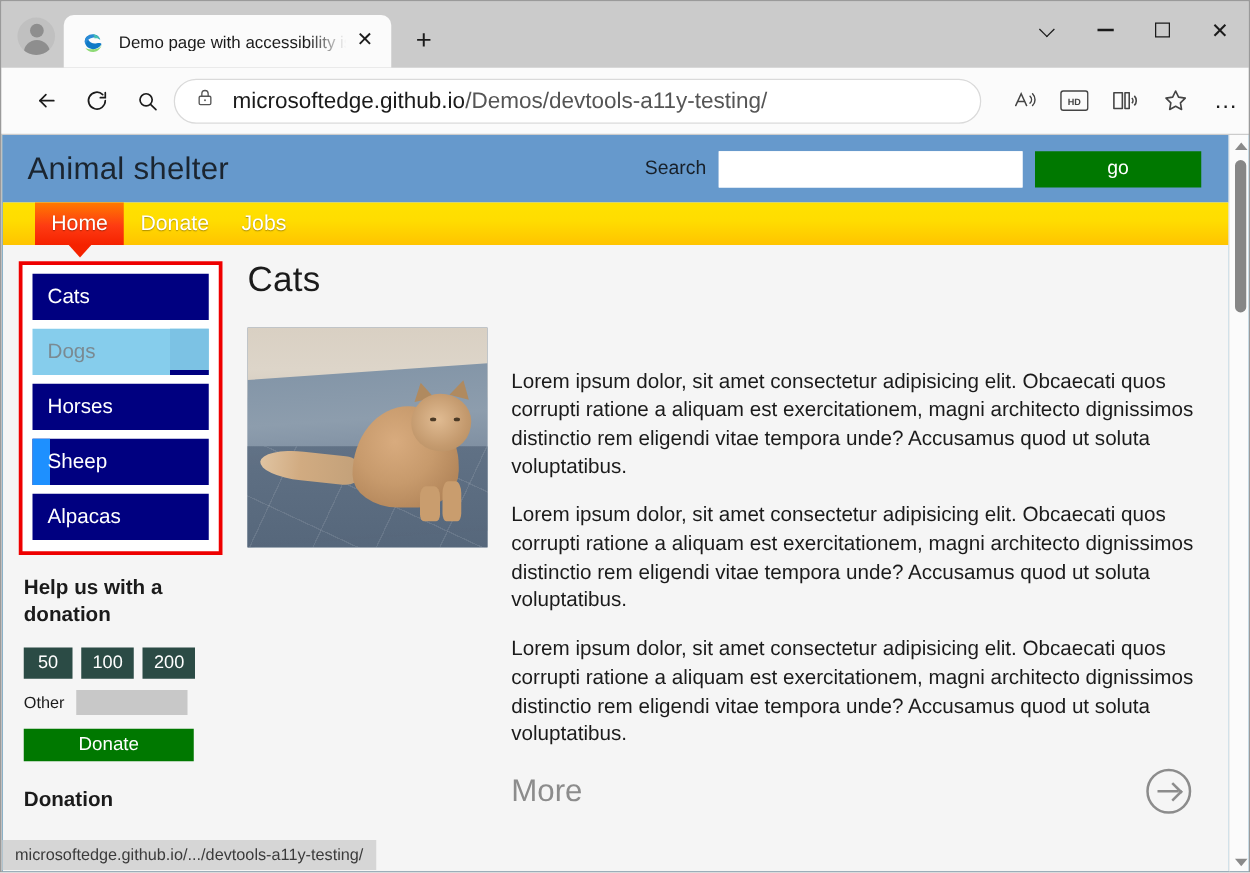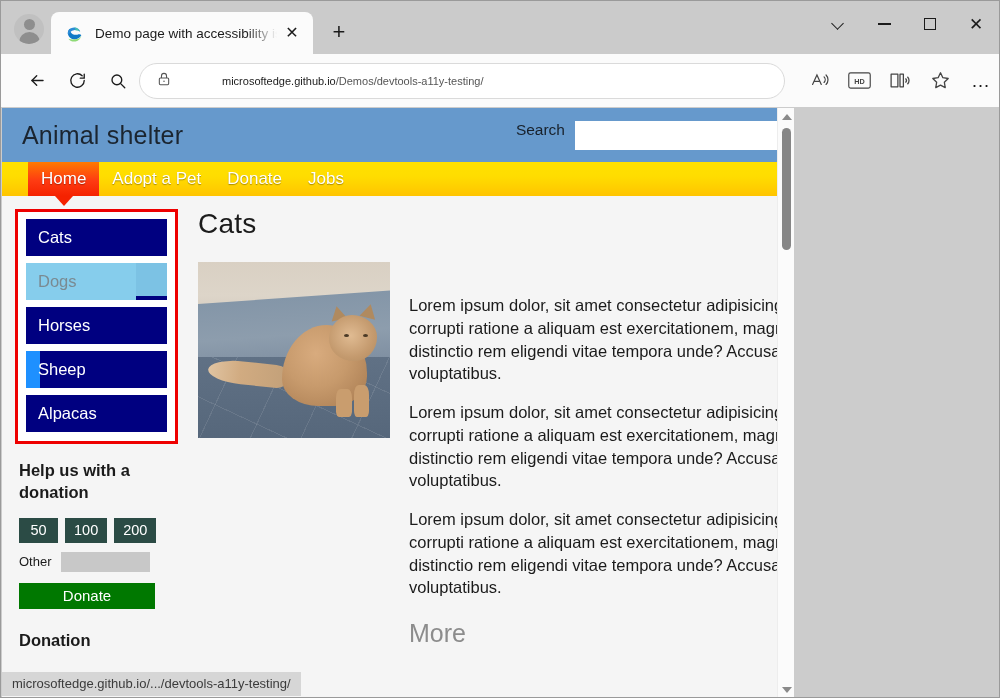--- a/index.html
+++ b/index.html
@@ -126,33 +126,32 @@
     margin: 0 6px 0 10px;
     background: #ffffff;
     border: 1px solid #dadada;
     border-radius: 18px;
     display: flex; align-items: center;
     padding: 0 12px 0 16px;
     min-width: 0;
   }
   .omnibox .lock { flex: 0 0 18px; margin-right: 12px; }
   .url {
-    font-size: 11px; color: #555555;
+    font-size: 18px; color: #555555;
     white-space: nowrap; overflow: hidden;
     flex: 1 1 auto;
-    margin-left: 36px;
   }
   .url b { color: #1b1b1b; font-weight: 400; }
   .tb-right { display: flex; align-items: center; gap: 2px; flex: 0 0 auto; }
 
   
   .viewport {
     position: absolute;
     left: 1px; top: 107px;
-    width: 792px; height: 590px;
+    width: 998px; height: 590px;
     background: #0369a1;
     overflow: hidden;
   }
   .page {
     position: absolute;
     left: 0; top: 0;
     width: 981px; height: 590px;
     background: #f5f5f5;
     overflow: hidden;
   }
@@ -164,21 +163,21 @@
     display: flex; align-items: center;
     padding: 0 22px 0 20px;
   }
   .site-title {
     font-size: 25px; color: #1b2530; font-weight: 400;
     letter-spacing: .2px;
     flex: 0 0 auto;
   }
   .search-wrap {
     margin-left: auto;
-    display: flex; gap: 10px;
+    display: flex; align-items: center; gap: 10px;
   }
   .search-label { font-size: 15.5px; color: #17202a; }
   .search-input {
     width: 243px; height: 29px;
     background: #ffffff;
     border: 1px solid #ffffff;
     font-size: 14px;
     padding: 0 6px;
     font-family: "Liberation Sans", sans-serif;
   }
@@ -570,21 +569,20 @@
         <div class="site-title">Animal shelter</div>
         <div class="search-wrap">
           <span class="search-label">Search</span>
           <input class="search-input" type="text" value="" style="">
           <button class="go-btn">go</button>
         </div>
       </div>
 
       <div class="topnav">
         <div class="nav-item active">Home</div>
-        <div class="nav-item">Adopt a Pet</div>
         <div class="nav-item">Donate</div>
         <div class="nav-item">Jobs</div>
       </div>
 
       <div class="body-row">
 
         <div class="sidebar">
 
           <div class="catnav-box">
             <div class="cat-item">

